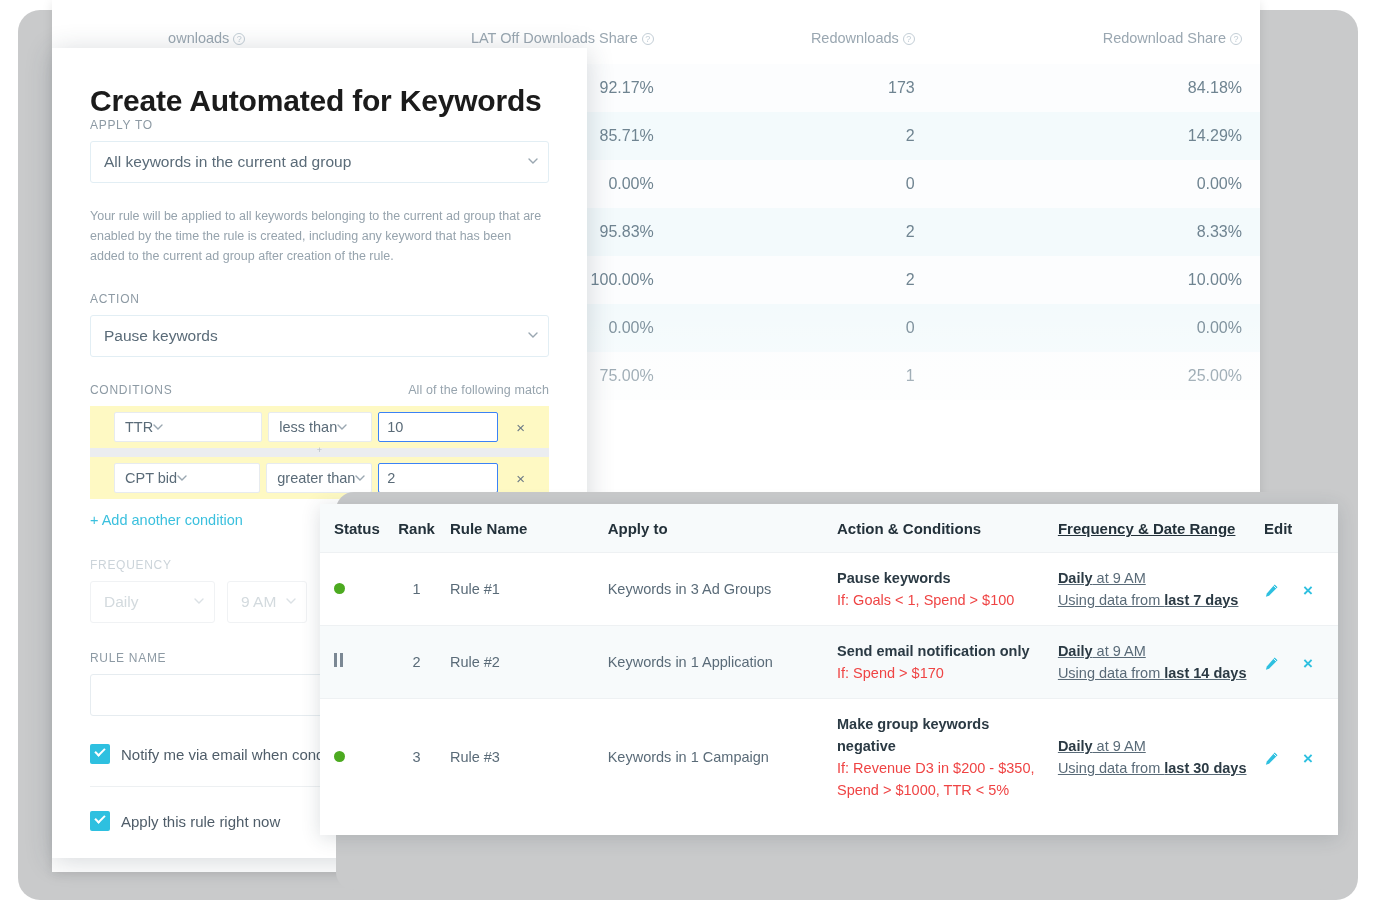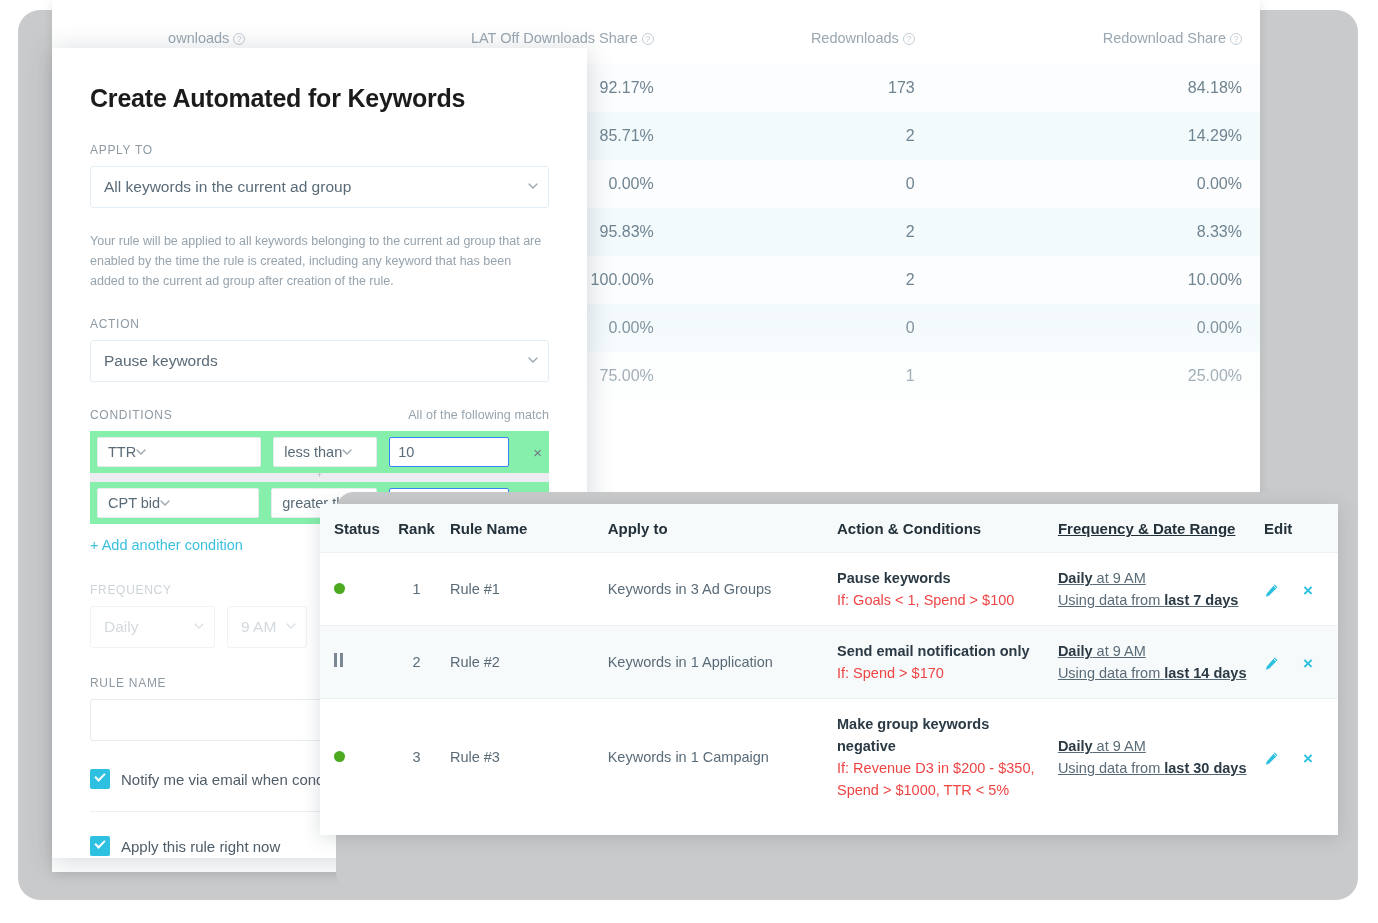--- a/index.html
+++ b/index.html
@@ -89,25 +89,24 @@
     position: absolute;
     left: 52px;
     top: 48px;
     width: 535px;
     height: 810px;
     background: #ffffff;
     box-shadow: 0 3px 26px rgba(40,55,70,0.20);
     padding: 36px 38px 0 38px;
   }
   #modal-title {
-    font-size: 25px;
+    font-size: 30px;
     font-weight: bold;
     color: #1b1b1b;
     letter-spacing: -0.2px;
-    margin-bottom: 30px;
   }
   .field-label {
     font-size: 12px;
     letter-spacing: 0.7px;
     color: #8d9aa4;
     text-transform: uppercase;
     margin-bottom: 9px;
   }
   .field-label.dim { color: #ccd4da; }
 
@@ -147,25 +146,25 @@
     margin-bottom: 9px;
   }
   #cond-match {
     font-size: 12.5px;
     color: #97a4ae;
     letter-spacing: 0.1px;
   }
 
   .cond-row {
     position: relative;
-    background: #86efac;
-    padding: 6px 7px;
+    background: #fef9c3;
+    padding: 6px 24px;
     display: flex;
     align-items: center;
-    gap: 12px;
+    gap: 6px;
   }
   .cond-sel {
     position: relative;
     height: 30px;
     background: #fff;
     border: 1px solid #e7ebef;
     border-radius: 2px;
     display: flex;
     align-items: center;
     padding: 0 24px 0 10px;

